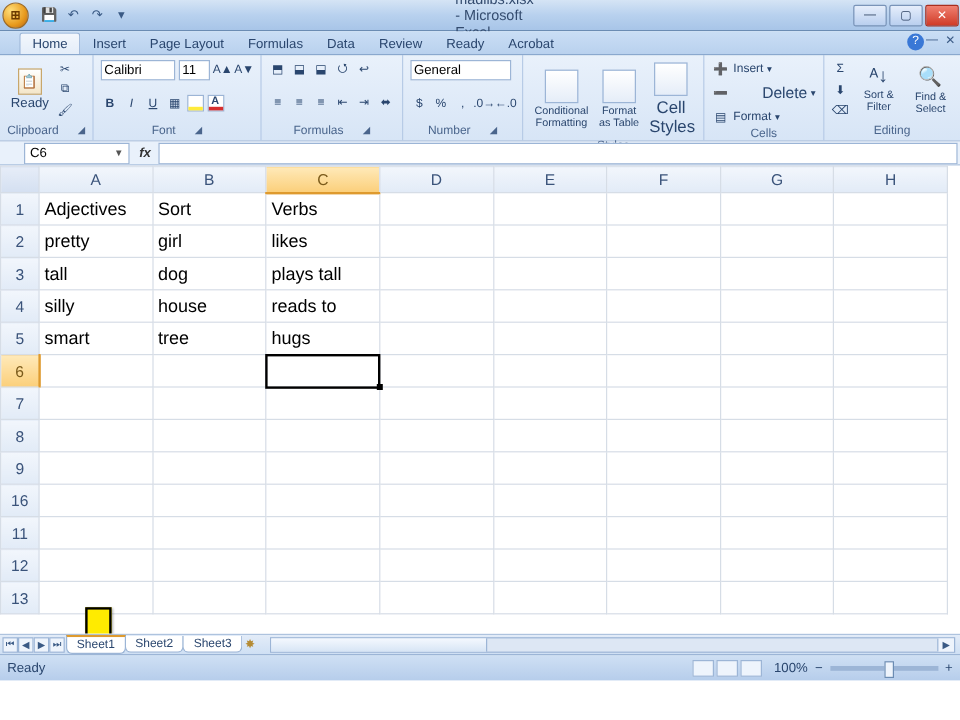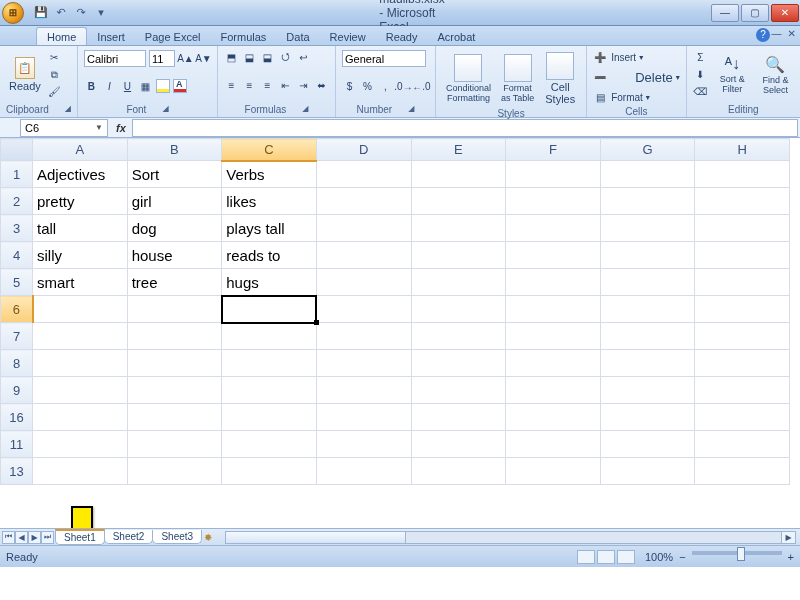--- a/index.html
+++ b/index.html
@@ -21,21 +21,21 @@
   }
   .qat { display:flex; gap:6px; padding: 0 6px; }
   .qat span { width:14px; height:14px; display:inline-flex; align-items:center; justify-content:center; font-size:11px; color:#3a5a85;}
   .title-text { font-size: 12px; color:#334b6e; flex:0; }
   .winbtns { display:flex; }
   .winbtn { width:28px; height:18px; margin:2px 1px; border:1px solid #7a94b8; border-radius:2px;
             background: linear-gradient(#e6eefb,#b9cfef); display:flex;align-items:center;justify-content:center; font-size:10px; color:#2a3f5f;}
   .winbtn.close { background: linear-gradient(#f08070,#d03b28); border-color:#a82e1e; color:#fff;}
 
   
-  .tabbar { height: 20px; background: linear-gradient(#cadef5,#b9d1ee); display:flex; align-items:flex-end; padding-left: 36px; font-size:11px; border-bottom:1px solid #8aa8ce; position:relative;}
+  .tabbar { height: 20px; background: linear-gradient(#cadef5,#b9d1ee); display:flex; align-items:flex-end; padding-left: 16px; font-size:11px; border-bottom:1px solid #8aa8ce; position:relative;}
   .tab { padding: 3px 10px 2px; color:#2a466e; cursor:default;}
   .tab.active { background: linear-gradient(#f3f7fc,#e4edf9); border:1px solid #9cb5d6; border-bottom:none; border-radius:3px 3px 0 0;}
   .tabbar .help { position:absolute; right:30px; top:2px; width:14px;height:14px; border-radius:50%; background:#3a78d6; color:#fff; font-size:10px; text-align:center; line-height:14px;}
   .tabbar .wctrl { position:absolute; right:4px; top:2px; font-size:10px; color:#3a5a85; display:flex; gap:6px;}
 
   
   .ribbon { height: 72px; background: linear-gradient(#e9f1fb,#d7e5f6); border-bottom:1px solid #9cb5d6; display:flex; font-size:11px; color:#2a466e;}
   .group { border-right:1px solid #b7cbe6; padding:3px 6px 0; display:flex; flex-direction:column; justify-content:space-between; height:100%;}
   .group-label { text-align:center; font-size:10px; color:#4a658c; padding-bottom:2px; display:flex; justify-content:center; gap:16px;}
   .group-label .dl { font-size:8px;}
@@ -86,21 +86,21 @@
   .stab.active{ background:#fff; font-weight:normal; border-top:2px solid #de9a2e; margin-top:-1px;}
   .stab.ins{ background:transparent; border:none; color:#b58b34; padding-left:3px;}
   .hscroll{ flex:1; margin:0 4px; height:13px; background:#dde7f4; border:1px solid #9cb5d6; position:relative;}
   .hscroll .thumb{position:absolute; left:0; top:0; bottom:0; width:180px; background:linear-gradient(#f4f8fe,#d7e5f5); border-right:1px solid #9cb5d6;}
   .hscroll .arrow-r{position:absolute;right:0;top:0;bottom:0;width:14px;background:#eef4fc;border-left:1px solid #9cb5d6;text-align:center;font-size:8px;line-height:11px;color:#3a5a85;}
 
   
   .status{ height:22px; background:linear-gradient(#cfe0f4,#b6cdeb); border-top:1px solid #9cb5d6; display:flex; align-items:center; justify-content:space-between; font-size:11px; color:#2a466e; padding:0 6px;}
   .viewbtns{display:flex;gap:2px;}
   .viewbtns span{width:18px;height:14px;border:1px solid #9cb5d6;background:#eef4fc;}
-  .zoom{display:flex;align-items:flex-start;gap:6px;}
+  .zoom{display:flex;align-items:center;gap:6px;}
   .zoom .slider{width:90px;height:4px;background:#9cb5d6;position:relative;}
   .zoom .slider::after{content:"";position:absolute;left:50%;top:-4px;width:6px;height:12px;background:#eef4fc;border:1px solid #6b8cb3;}
 </style>
 </head>
 <body>
 
 <div class="titlebar">
   <div class="titlebar-left">
     <div class="office-btn">⊞</div>
     <div class="qat">
@@ -114,21 +114,21 @@
   <div class="winbtns">
     <div class="winbtn">—</div>
     <div class="winbtn">▢</div>
     <div class="winbtn close">✕</div>
   </div>
 </div>
 
 <div class="tabbar">
   <div class="tab active">Home</div>
   <div class="tab">Insert</div>
-  <div class="tab">Page Excel</div>
+  <div class="tab">Page Layout</div>
   <div class="tab">Formulas</div>
   <div class="tab">Data</div>
   <div class="tab">Review</div>
   <div class="tab">Ready</div>
   <div class="tab">Acrobat</div>
   <div class="help">?</div>
   <div class="wctrl">
       <span>—</span>
       <span>✕</span>
     </div>
@@ -224,21 +224,21 @@
       <div class="bigbtn">
           <div class="styblk"></div>
           <span style="font-size:9px;text-align:center;max-width:50px;">Conditional Formatting</span>
         </div>
       <div class="bigbtn">
           <div class="styblk"></div>
           <span style="font-size:9px;text-align:center;max-width:42px;">Format as Table</span>
         </div>
       <div class="bigbtn">
           <div class="styblk"></div>
-          <span style="font-size:11px;text-align:center;max-width:36px;">Cell Styles</span>
+          <span style="font-size:14px;text-align:center;max-width:36px;">Cell Styles</span>
         </div>
     </div>
     <div class="group-label">
         <span>Styles</span>
       </div>
   </div>
 
   <div class="group">
     <div class="btnstack" style="gap:3px;">
       <div class="row">
@@ -426,20 +426,31 @@
           <td></td>
           <td></td>
           <td></td>
           <td></td>
           <td></td>
           <td></td>
           <td></td>
           <td></td>
         </tr>
         <tr>
+          <th>12</th>
+          <td></td>
+          <td></td>
+          <td></td>
+          <td></td>
+          <td></td>
+          <td></td>
+          <td></td>
+          <td></td>
+        </tr>
+        <tr>
           <th>13</th>
           <td></td>
           <td></td>
           <td></td>
           <td></td>
           <td></td>
           <td></td>
           <td></td>
           <td></td>
         </tr>

